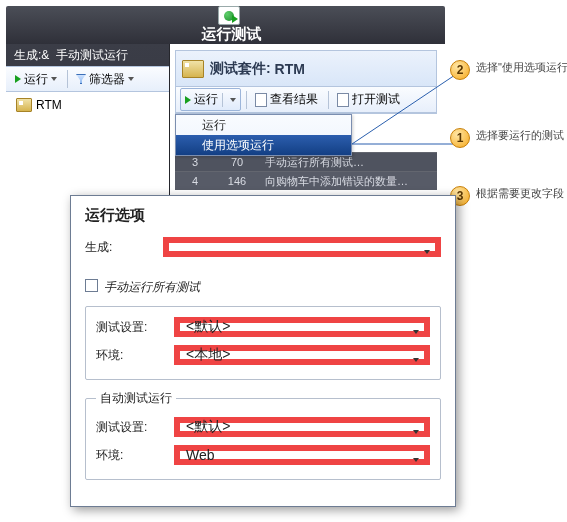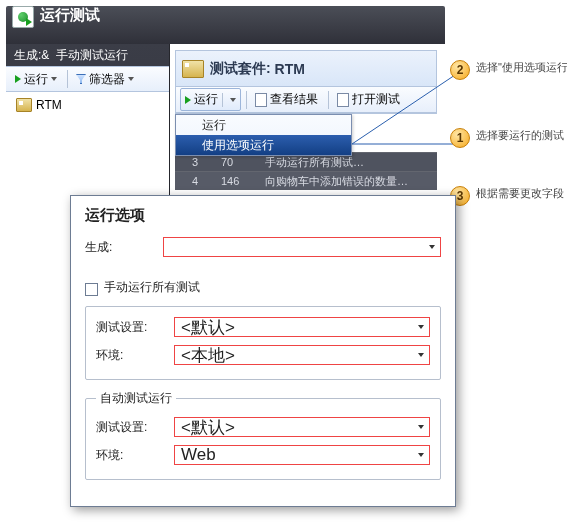--- a/index.html
+++ b/index.html
@@ -15,22 +15,24 @@
   }
 
   
   .top-header {
     position: absolute;
     left: 6px; top: 6px; right: 122px;
     height: 38px;
     background: linear-gradient(#4b4e57, #2f3039);
     border-radius: 2px 2px 0 0;
     display: flex;
+    align-items: center;
     padding-left: 6px;
     color: #fff;
+    flex-direction: column;
   }
   .top-header .title {
     font-size: 15px;
     font-weight: bold;
     margin-left: 6px;
   }
   .run-icon {
     width: 22px; height: 22px;
     background: #fff;
     border: 1px solid #9aa;
@@ -206,21 +208,21 @@
   }
   .grid-row {
     display: flex; align-items: center;
     height: 19px;
     background: #4f535f;
     border-top: 1px solid #63666f;
   }
   .grid-row:nth-child(even){ background:#575b67; }
   .grid-cell { padding: 0 6px; }
   .c1{width:40px; text-align:center;}
-  .c2{width:44px; text-align:left;}
+  .c2{width:44px; text-align:center;}
   .c3{flex:1; white-space:nowrap; overflow:hidden; text-overflow:ellipsis;}
 
   
   .callout-num {
     position: absolute;
     width: 20px; height: 20px;
     border-radius: 50%;
     background: radial-gradient(circle at 35% 30%, #ffe6a5, #f6a91d);
     border: 1px solid #c77f08;
     color: #5a3600;
@@ -264,34 +266,35 @@
     display: flex; align-items: center;
     margin-bottom: 8px;
   }
   .form-row label {
     width: 78px;
     font-size: 12px;
   }
   .combo {
     flex: 1;
     height: 20px;
-    border: 1px solid #ef4444;
+    border: 6px solid #ef4444;
     background: #fff;
     display: flex; align-items: center;
     padding: 0 18px 0 6px;
     position: relative;
-    font-size: 17px;
+    font-size: 14px;
   }
   .combo .tb-drop {
     position: absolute; right: 5px; top: 7px;
     border-top-color: #333;
   }
   .chk-row {
-    display: flex; align-items: flex-end;
+    display: flex; align-items: flex-start;
     margin: 22px 0 10px 0;
+    font-style: italic;
   }
   .chk {
     width: 13px; height: 13px;
     border: 1px solid #6d7c93;
     margin-right: 6px;
     background: #fff;
   }
   fieldset {
     border: 1px solid #b6bfcd;
     border-radius: 2px;

